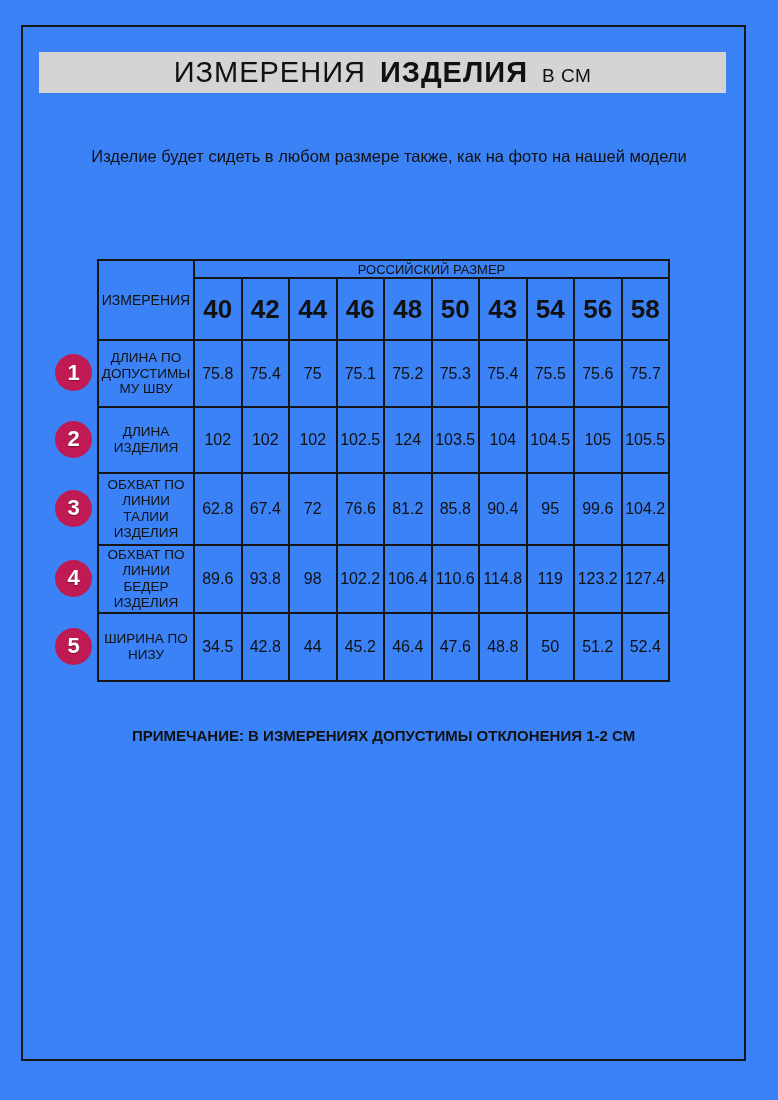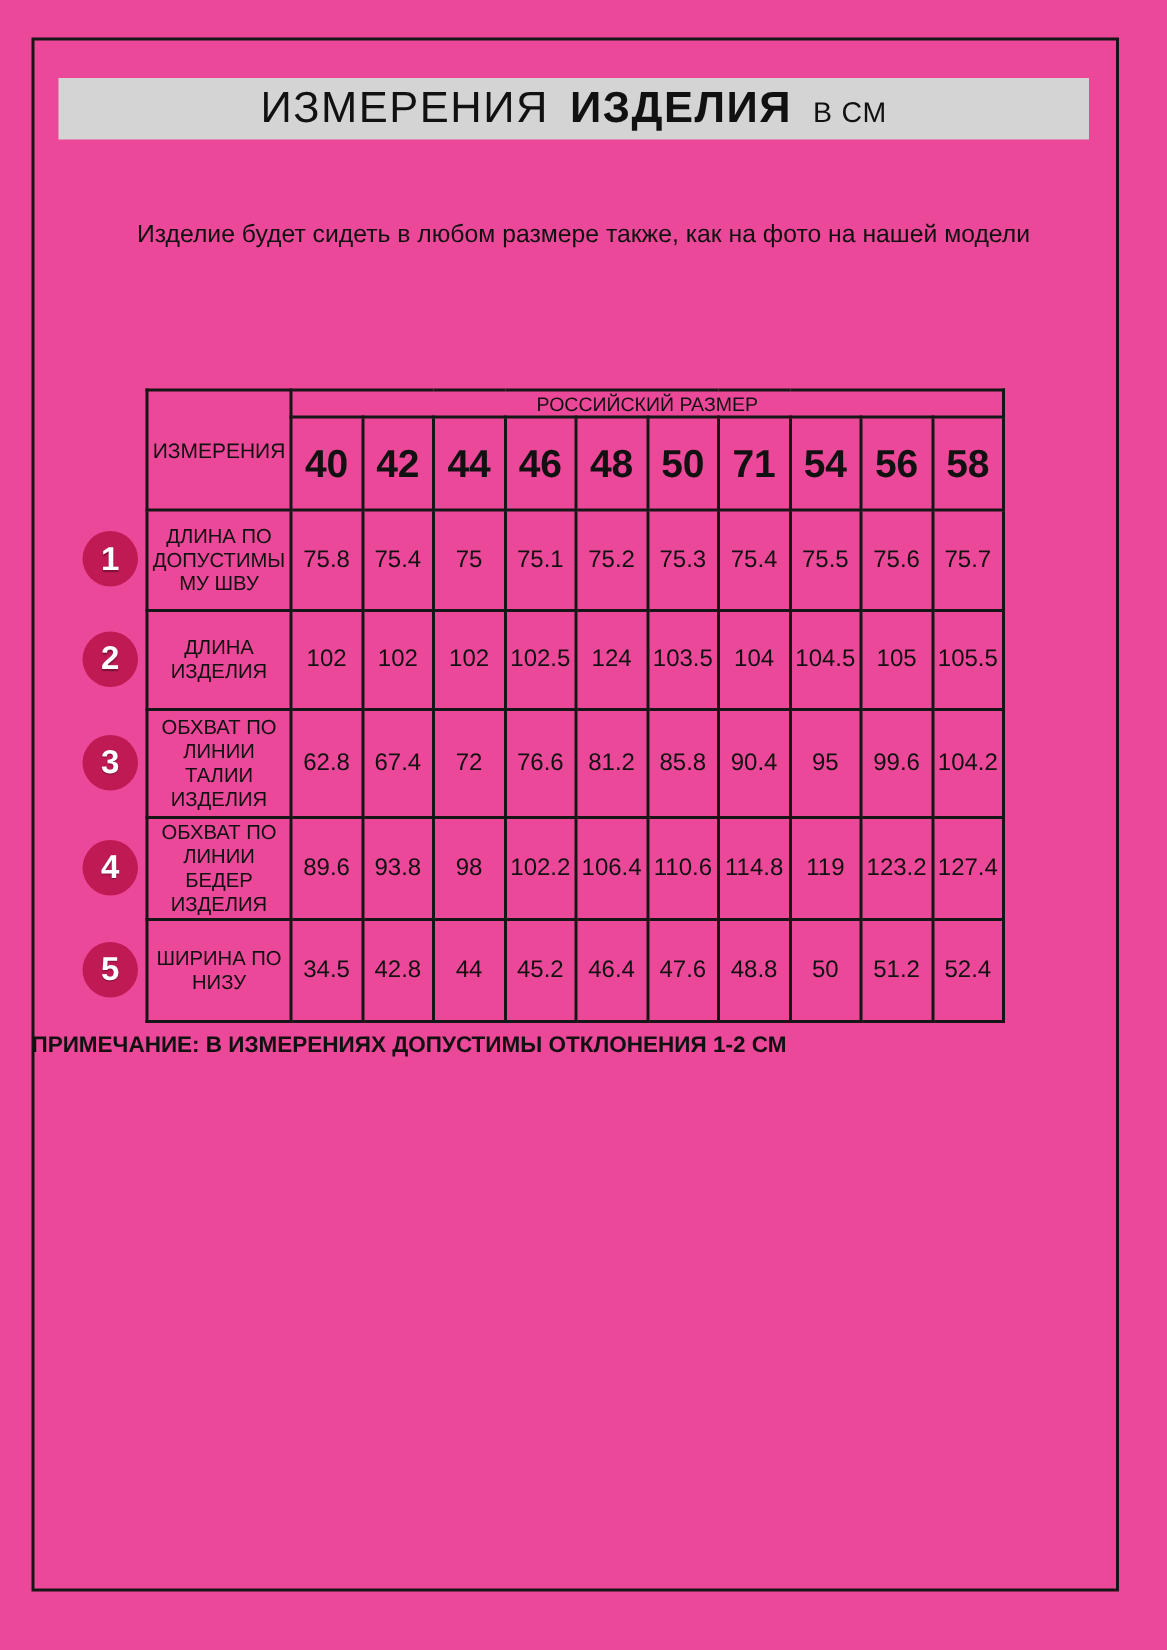--- a/index.html
+++ b/index.html
@@ -6,21 +6,21 @@
     margin: 0;
     padding: 0;
     background: #ffffff;
     font-family: "Liberation Sans", "DejaVu Sans", sans-serif;
     color: #111;
   }
   .canvas {
     position: relative;
     width: 778px;
     height: 1100px;
-    background: #ec4899;
+    background: #3b82f6;
     overflow: hidden;
   }
   .page-border {
     position: absolute;
     left: 21px;
     top: 25px;
     width: 725px;
     height: 1036px;
     box-sizing: border-box;
     border: 2px solid #161616;
@@ -125,23 +125,23 @@
     font-size: 22px;
     font-weight: bold;
     display: flex;
     align-items: center;
     justify-content: center;
     text-shadow: 0 1px 1px rgba(40, 0, 20, 0.45);
   }
   .note-text {
     position: absolute;
     left: 21px;
-    top: 688px;
+    top: 727px;
     width: 725px;
-    text-align: left;
+    text-align: center;
     font-size: 15px;
     font-weight: bold;
   }
 </style>
 </head>
 <body>
 
 <div class="canvas">
 
   <div class="page-border"></div>
@@ -163,21 +163,21 @@
           <td class="corner-cell" rowspan="2">ИЗМЕРЕНИЯ</td>
           <td class="group-cell" colspan="10">РОССИЙСКИЙ РАЗМЕР</td>
         </tr>
         <tr>
           <td class="size-cell">40</td>
           <td class="size-cell">42</td>
           <td class="size-cell">44</td>
           <td class="size-cell">46</td>
           <td class="size-cell">48</td>
           <td class="size-cell">50</td>
-          <td class="size-cell">71</td>
+          <td class="size-cell">43</td>
           <td class="size-cell">54</td>
           <td class="size-cell">56</td>
           <td class="size-cell">58</td>
         </tr>
         <tr class="data-row">
           <td class="label-cell">ДЛИНА ПО
 ДОПУСТИМЫ
 МУ ШВУ</td>
           <td class="value-cell">75.8</td>
           <td class="value-cell">75.4</td>

